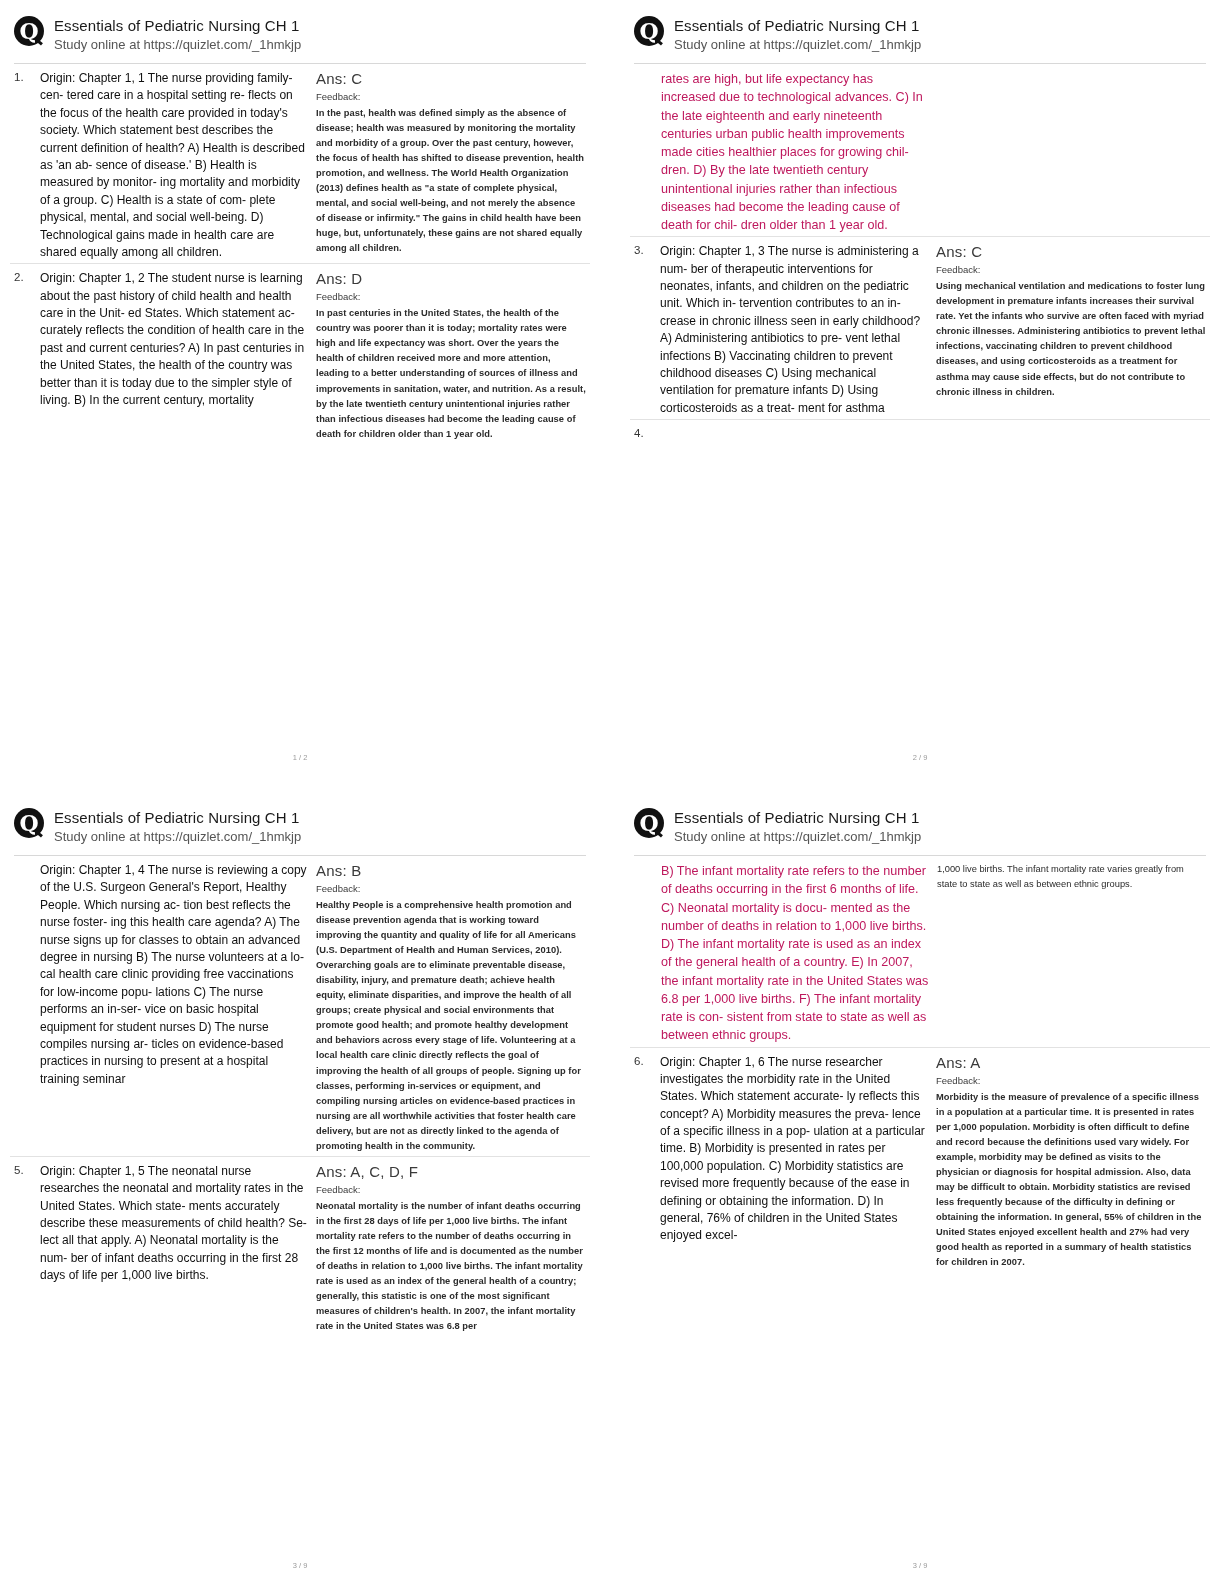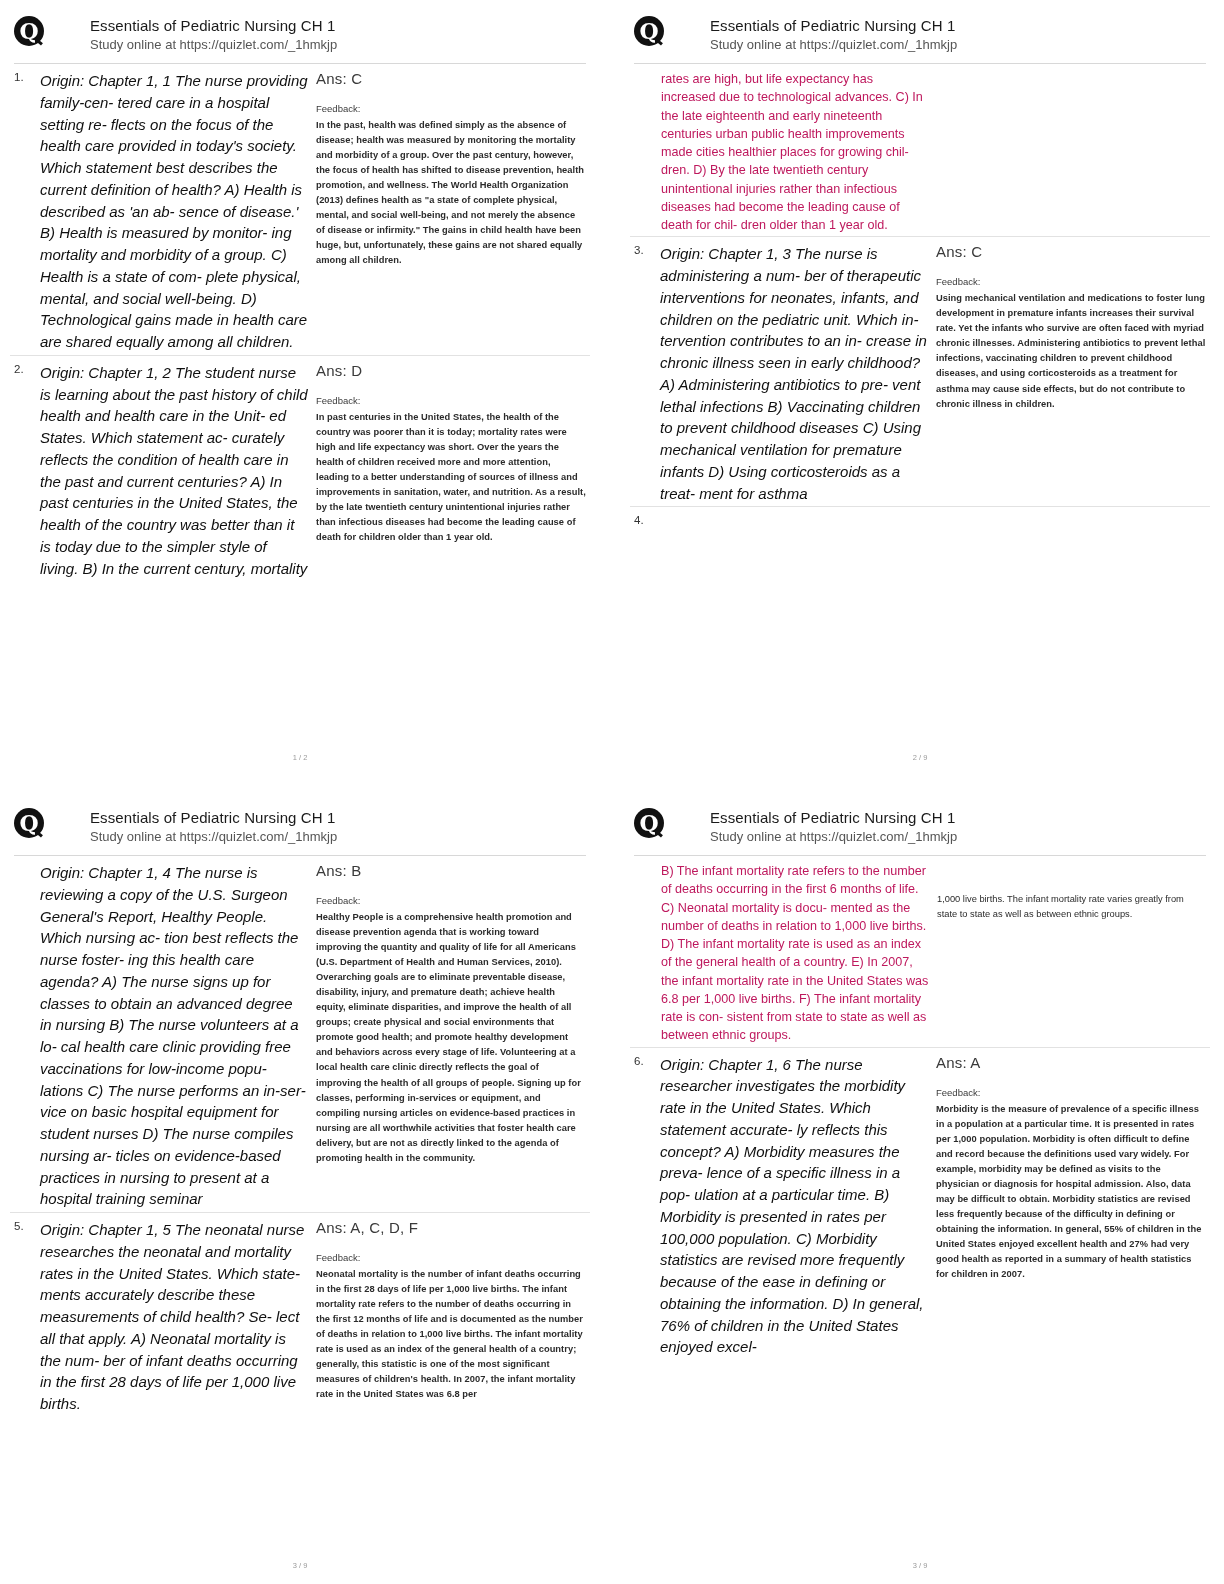--- a/index.html
+++ b/index.html
@@ -48,21 +48,21 @@
   .logo::after {
     content: "";
     position: absolute;
     width: 9px;
     height: 3px;
     background: #111111;
     right: 1px;
     bottom: 3px;
     transform: rotate(40deg);
   }
-  .hdr-text { padding-top: 1px; margin-left: 36px; }
+  .hdr-text { padding-top: 1px; }
   .hdr-title {
     font-size: 15px;
     letter-spacing: .1px;
     color: #1a1a1a;
   }
   .hdr-sub {
     font-size: 13px;
     color: #555555;
     margin-top: 3px;
   }
@@ -80,39 +80,38 @@
   .qnum {
     width: 26px;
     flex: 0 0 26px;
     font-size: 11.5px;
     color: #333333;
     padding-top: 1px;
   }
   .qbody {
     width: 268px;
     flex: 0 0 268px;
-    font-size: 15px;
+    font-size: 12px;
     line-height: 1.45;
     color: #101010;
     padding-right: 4px;
-    font-style: italic;
   }
   .ansbody {
     flex: 1 1 auto;
     padding-left: 4px;
   }
   .ans-label {
     font-size: 15px;
     color: #3a3a3a;
     letter-spacing: .2px;
   }
   .fb-label {
     font-size: 9.5px;
     color: #3a3a3a;
-    margin-top: 16px;
+    margin-top: 4px;
   }
   .fb-text {
     font-size: 9.3px;
     line-height: 1.62;
     color: #2b2b2b;
     margin-top: 4px;
     letter-spacing: .05px;
     font-weight: bold;
   }
   .page-foot {
@@ -132,21 +131,20 @@
     color: #be185d;
     padding-right: 4px;
     margin-left: 27px;
   }
   .cont-right {
     flex: 1 1 auto;
     padding-left: 4px;
     font-size: 9.3px;
     line-height: 1.62;
     color: #2b2b2b;
-    margin-top: 30px;
   }
 </style>
 </head>
 <body>
 
 <div class="sheet p1">
   <div class="doc-header">
     <div class="logo">Q</div>
     <div class="hdr-text">
       <div class="hdr-title">Essentials of Pediatric Nursing CH 1</div>

